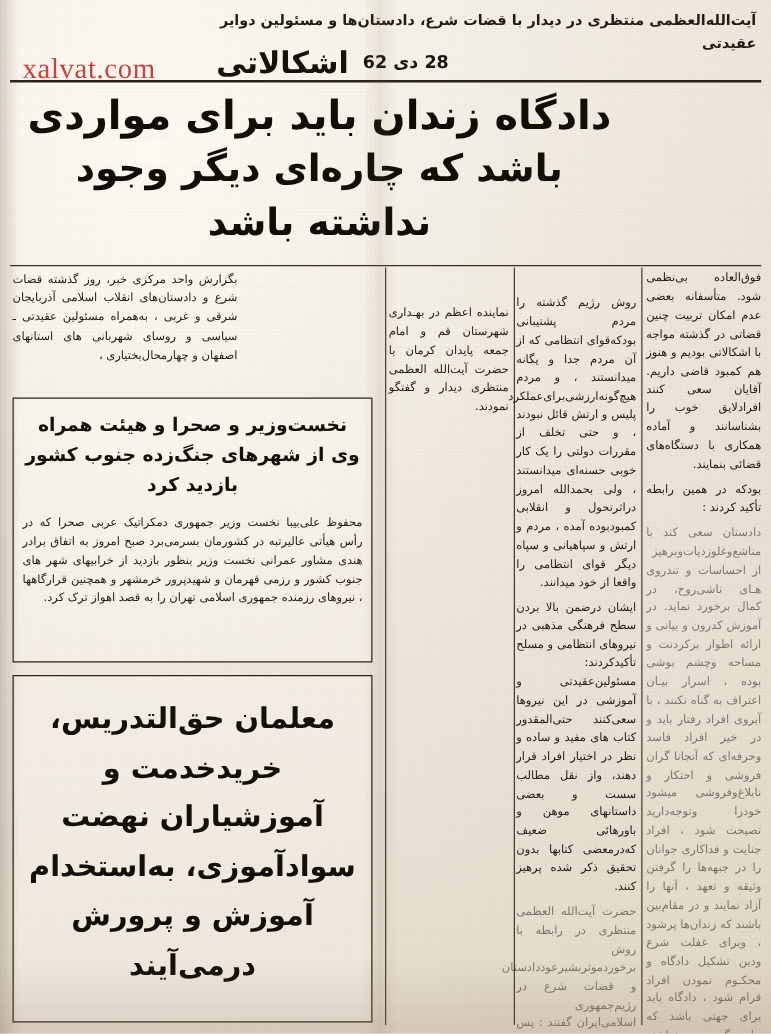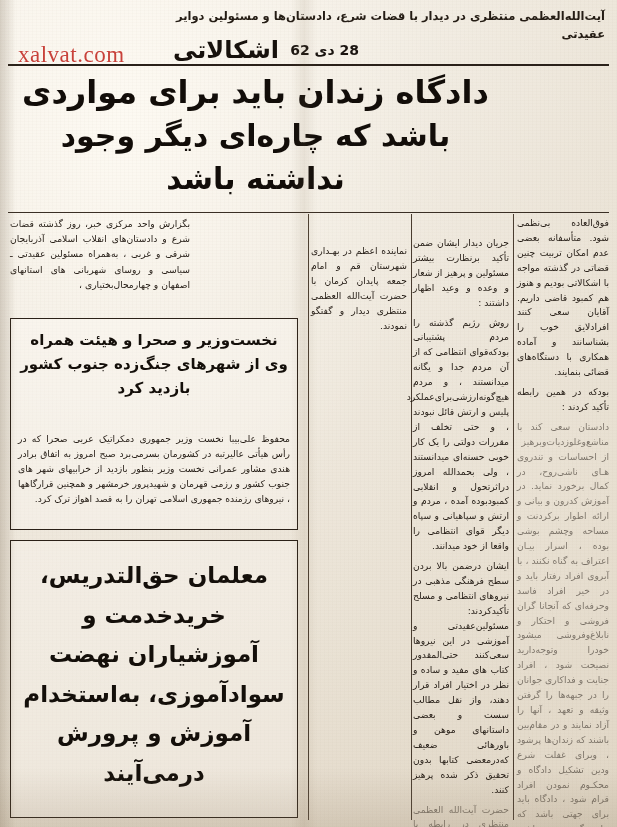--- a/index.html
+++ b/index.html
@@ -175,21 +175,20 @@
   .box-body {
     position: absolute;
     top: 412px;
     left: 18px;
     width: 272px;
     font-size: 9.2px;
     line-height: 1.62;
     text-align: justify;
     direction: rtl;
     color: #221a13;
-    margin-top: 20px;
   }
   .box-body p { margin: 0 0 4px 0; }
 
   .box2-title {
     position: absolute;
     top: 556px;
     left: 16px;
     width: 276px;
     text-align: center;
     direction: rtl;
@@ -253,21 +252,20 @@
     <div class="rule-vert v2"></div>
     <div class="rule-vert v3"></div>
 
     <div class="col col-far-right">
       <p>فوق‌العاده بی‌نظمی شود. متأسفانه بعضی عدم امکان تربیت چنین قضاتی در گذشته مواجه با اشکالاتی بودیم و هنوز هم کمبود قاضی داریم. آقایان سعی کنند افرادلایق خوب را بشناسانند و آماده همکاری با دستگاه‌های قضائی بنمایند.</p>
       <p>بودکه در همین رابطه تأکید کردند :</p>
       <p class="faded-tail">دادستان سعی کند با مناشع‌وغلوزدیات‌وبرهیز از احساسات و تندروی هـای ناشی‌روح، در کمال برخورد نماید. در آموزش کدرون و بیانی و ارائه اطوار برکردنت و مساحه وچشم بوشی بوده ، اسرار بیـان اعتراف به گناه نکنند ، با آبروی افراد رفتار باید و در خیر افراد فاسد وحرفه‌ای که آنجانا گران فروشی و احتکار و نابلاغ‌وفروشی میشود خودرا وتوجه‌دارید نصیحت شود ، افراد جنایت و فداکاری جوانان را در جبهه‌ها را گرفتن وثیقه و تعهد ، آنها را آزاد نمایند و در مقام‌بین باشند که زندان‌ها پرشود ، وبرای غفلت شرع ودین تشکیل دادگاه و محکـوم نمودن افراد قرام شود ، دادگاه باید برای جهتی باشد که چاره‌دیگر وجود نداشته باشد ، در ضمن اشاره ای به اقتضای عقیدتی سیاسی گفت : اگر مقاله وجود نمانسته می‌توان هم معنی‌از ایشان سنگین آهنگی کرد.</p>
     </div>
 
     <div class="col col-right">
-      <p>جریان دیدار ایشان ضمن تأکید برنظارت بیشتر مسئولین و پرهیز از شعار و وعده و وعید اظهار داشتند :</p>
       <p>روش رژیم گذشته را مردم پشتیبانی بودکه‌قوای انتظامی که از آن مردم جدا و یگانه میدانستند ، و مردم هیچ‌گونه‌ارزشی‌برای‌عملکرد پلیس و ارتش قائل نبودند ، و حتی تخلف از مقررات دولتی را یک کار خوبی حسنه‌ای میدانستند ، ولی بحمدالله امروز دراثرتحول و انقلابی کمبودبوده آمده ، مردم و ارتش و سپاهیانی و سپاه دیگر قوای انتظامی را واقعا از خود میدانند.</p>
       <p>ایشان درضمن بالا بردن سطح فرهنگی مذهبی در نیروهای انتظامی و مسلح تأکیدکردند: مسئولین‌عقیدتی و آموزشی در این نیروها سعی‌کنند حتی‌المقدور کتاب های مفید و ساده و نظر در اختیار افراد قرار دهند، واز نقل مطالب سست و بعضی داستانهای موهن و باورهائی ضعیف که‌درمعضی کتابها بدون تحقیق ذکر شده پرهیز کنند.</p>
       <p class="faded-tail">حضرت آیت‌الله العظمی منتظری در رابطه با روش برخوردموثر‌بشیر‌عود‌دادستان و قضات شرع در رژیم‌جمهوری اسلامی‌ایران گفتند : پس از پیروزی انقلاب که در مراحل‌مختلف حق و آنچه هم</p>
     </div>
 
     <div class="col col-mid">
       <p>نماینده اعظم در بهـداری شهرستان قم و امام جمعه پایدان کرمان با حضرت آیت‌الله العظمی منتظری دیدار و گفتگو نمودند.</p>
     </div>
 
     <div class="side-note">

